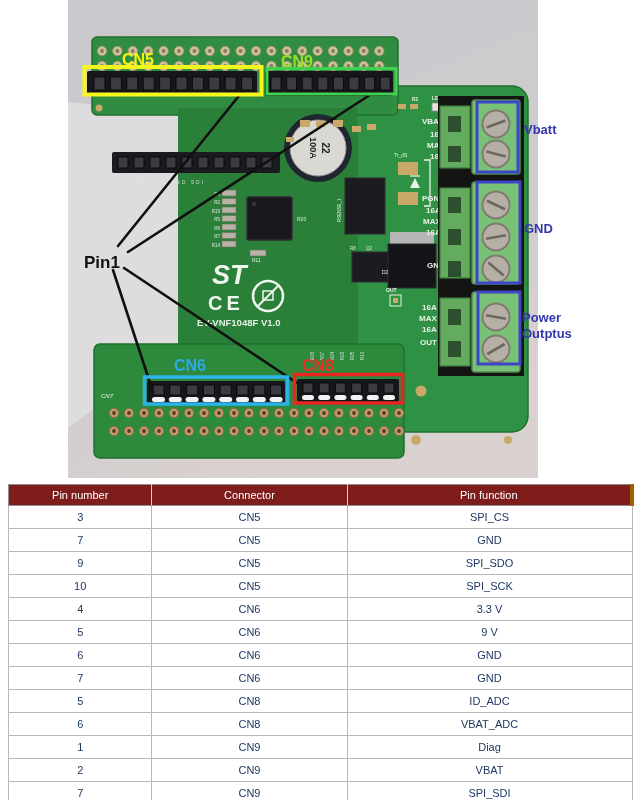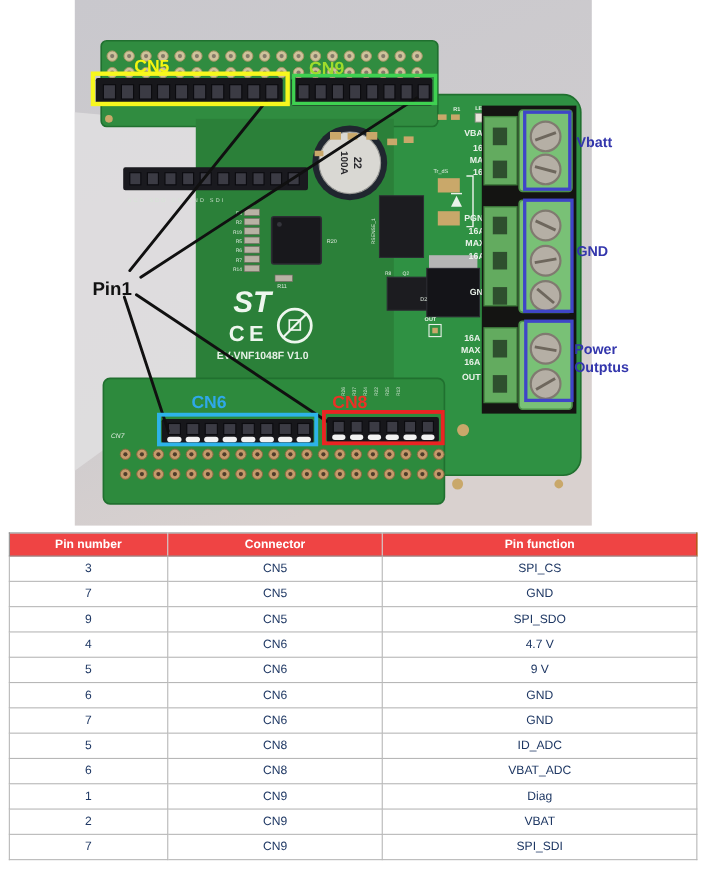--- a/index.html
+++ b/index.html
@@ -2,23 +2,23 @@
 <html><head>
 <meta charset="utf-8">
 <style>
   html,body{margin:0;padding:0;background:#fff;}
   .page{position:relative;width:643px;height:800px;background:#fff;overflow:hidden;
         font-family:"Liberation Sans",sans-serif;}
   .photo-svg{position:absolute;left:0;top:0;}
   svg text{font-family:"Liberation Sans",sans-serif;}
   .pin-table{position:absolute;left:8px;top:484px;width:626px;border-collapse:collapse;
              table-layout:fixed;font-size:11px;color:#1f3864;}
-  .pin-table th{background:#ef4444;color:#fff;font-weight:bold;height:20px;
+  .pin-table th{background:#7f1d1d;color:#fff;font-weight:normal;height:20px;
                 border:1px solid #8f8f8f;border-right:1px solid #cfcfcf;padding:0;}
-  .pin-table th:last-child{border-right:1px solid #a16207;}
+  .pin-table th:last-child{border-right:4px solid #a16207;}
   .pin-table td{height:22px;text-align:center;border:1px solid #b7b7b7;background:#fff;padding:0;}
   .pin-table col.c1{width:23%;} .pin-table col.c2{width:31.3%;} .pin-table col.c3{width:45.7%;}
 </style>
 </head>
 <body>
 
 <div class="page">
 
   <svg class="photo-svg" width="643" height="478" viewBox="0 0 643 478">
     <defs>
@@ -478,23 +478,28 @@
           <td>7</td>
           <td>CN5</td>
           <td>GND</td>
         </tr>
         <tr>
           <td>9</td>
           <td>CN5</td>
           <td>SPI_SDO</td>
         </tr>
         <tr>
+          <td>10</td>
+          <td>CN5</td>
+          <td>SPI_SCK</td>
+        </tr>
+        <tr>
           <td>4</td>
           <td>CN6</td>
-          <td>4.7 V</td>
+          <td>3.3 V</td>
         </tr>
         <tr>
           <td>5</td>
           <td>CN6</td>
           <td>9 V</td>
         </tr>
         <tr>
           <td>6</td>
           <td>CN6</td>
           <td>GND</td>

